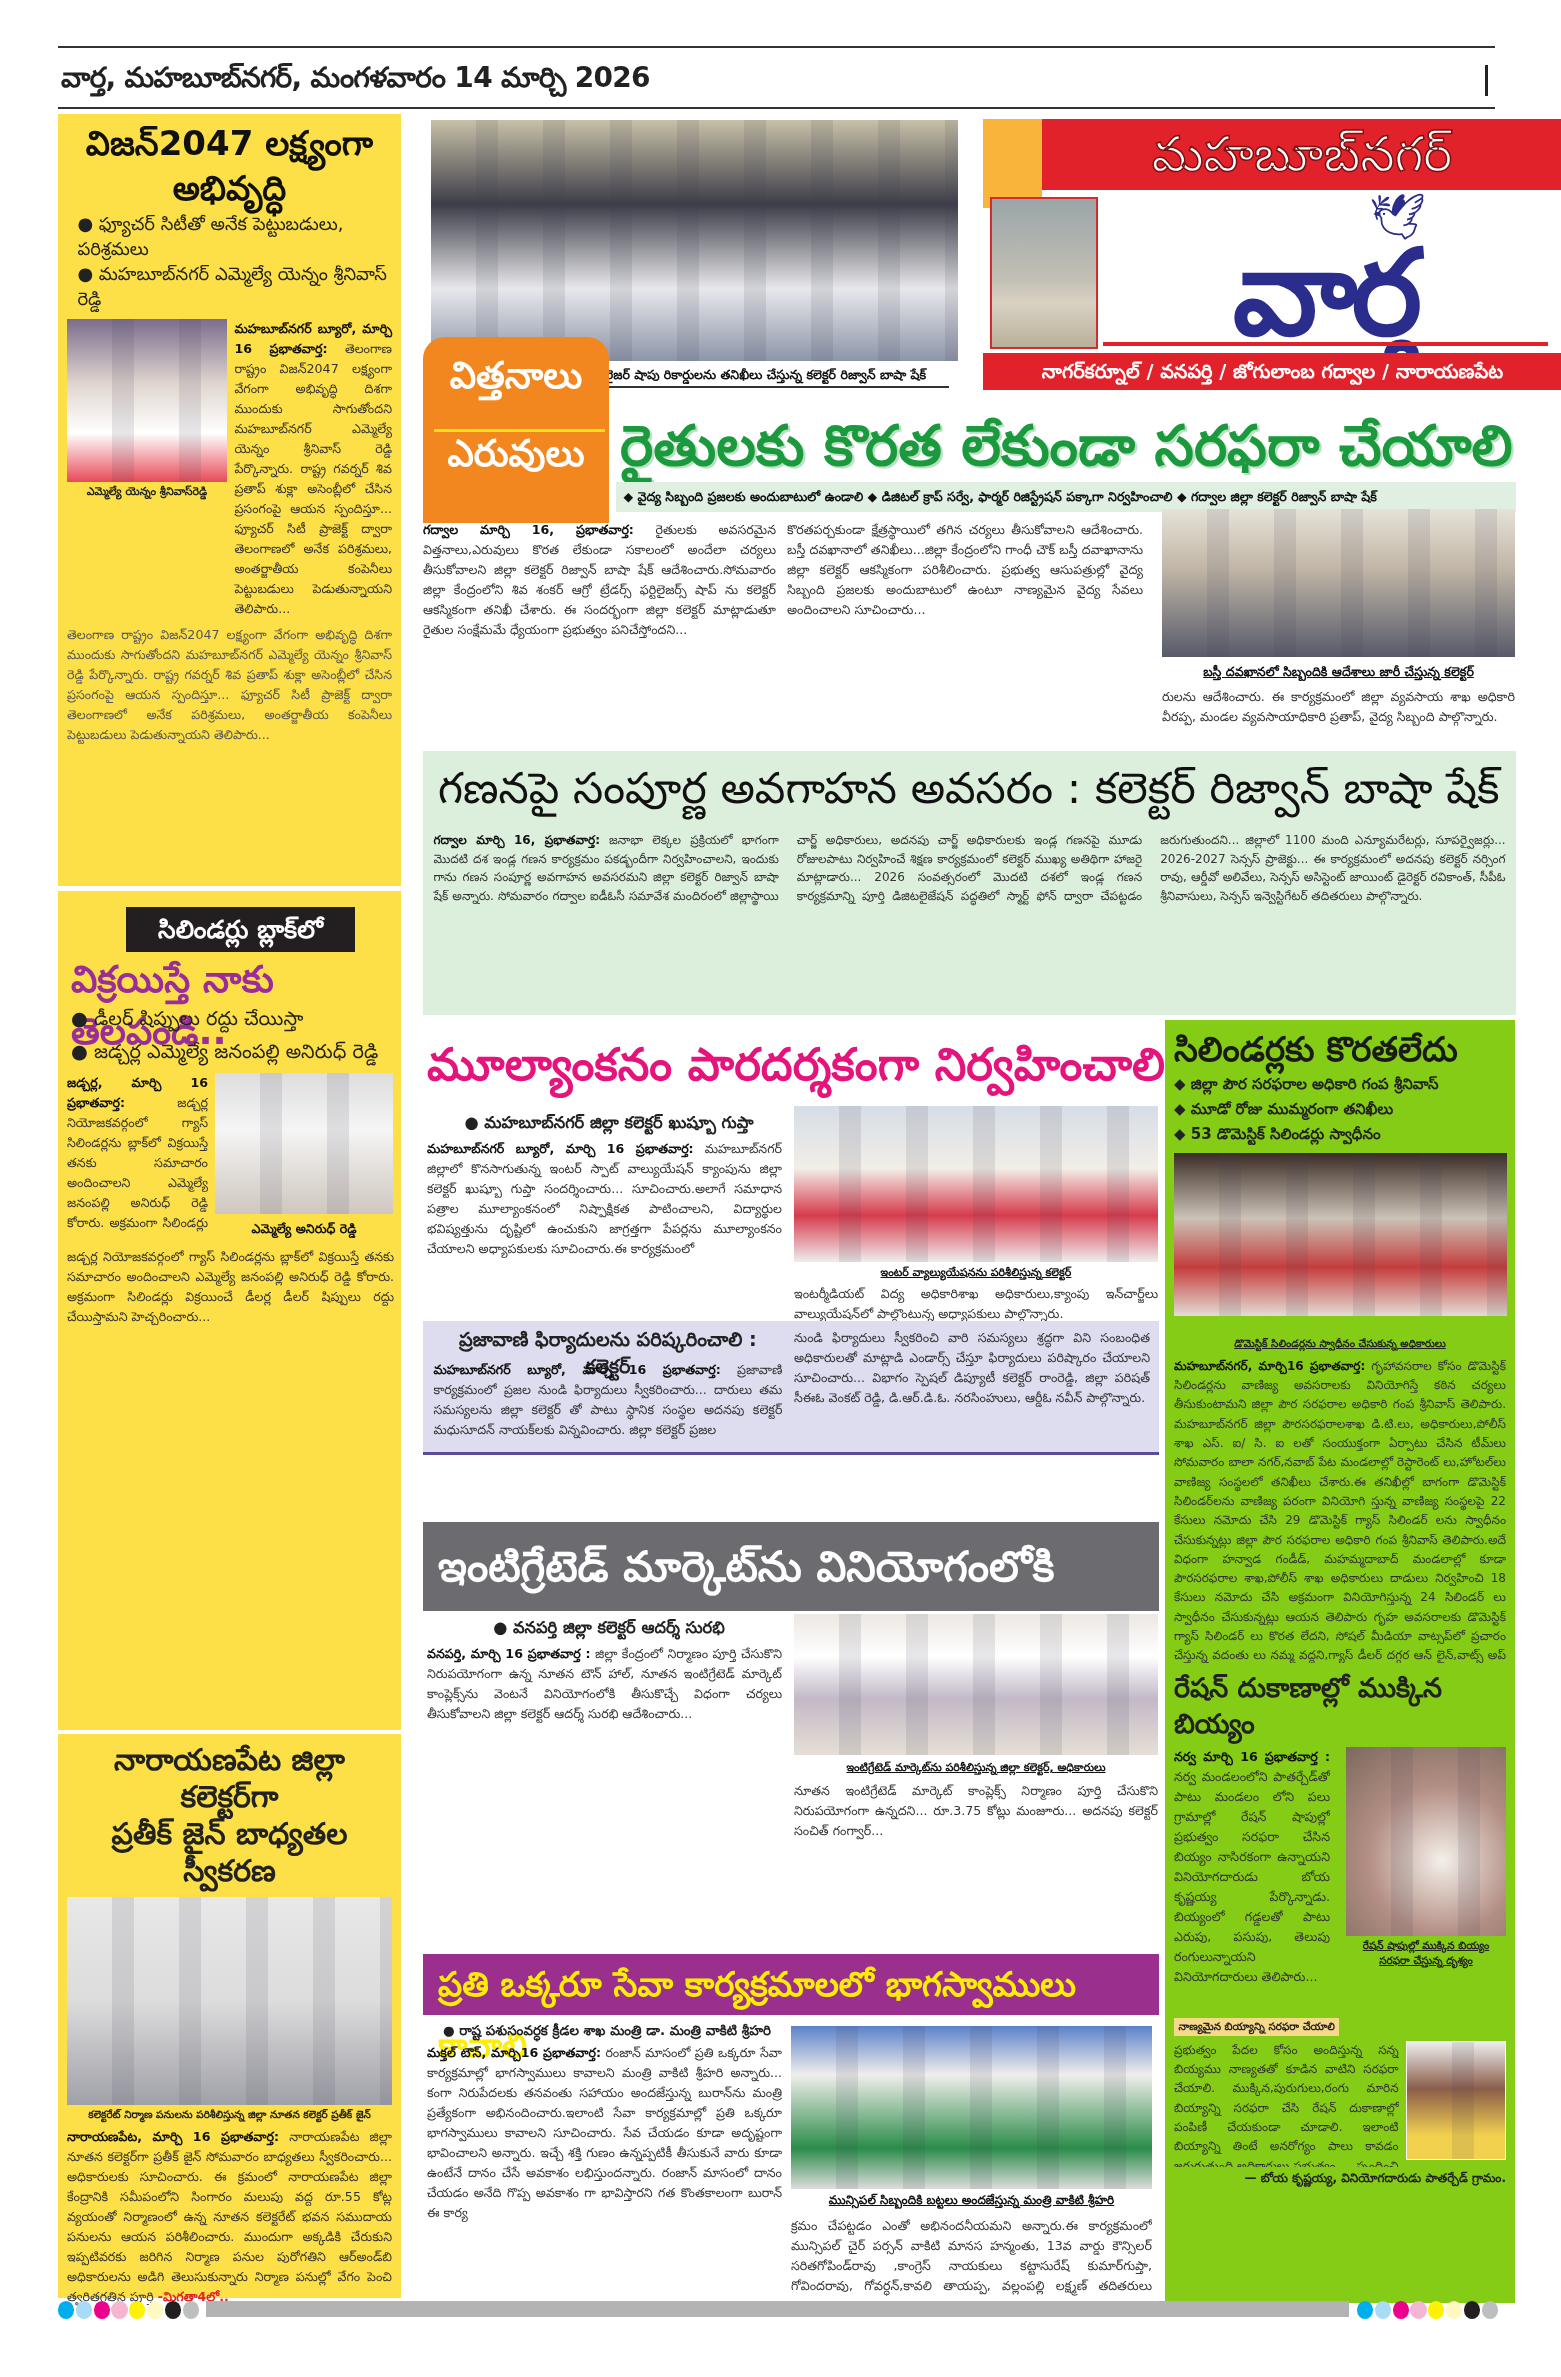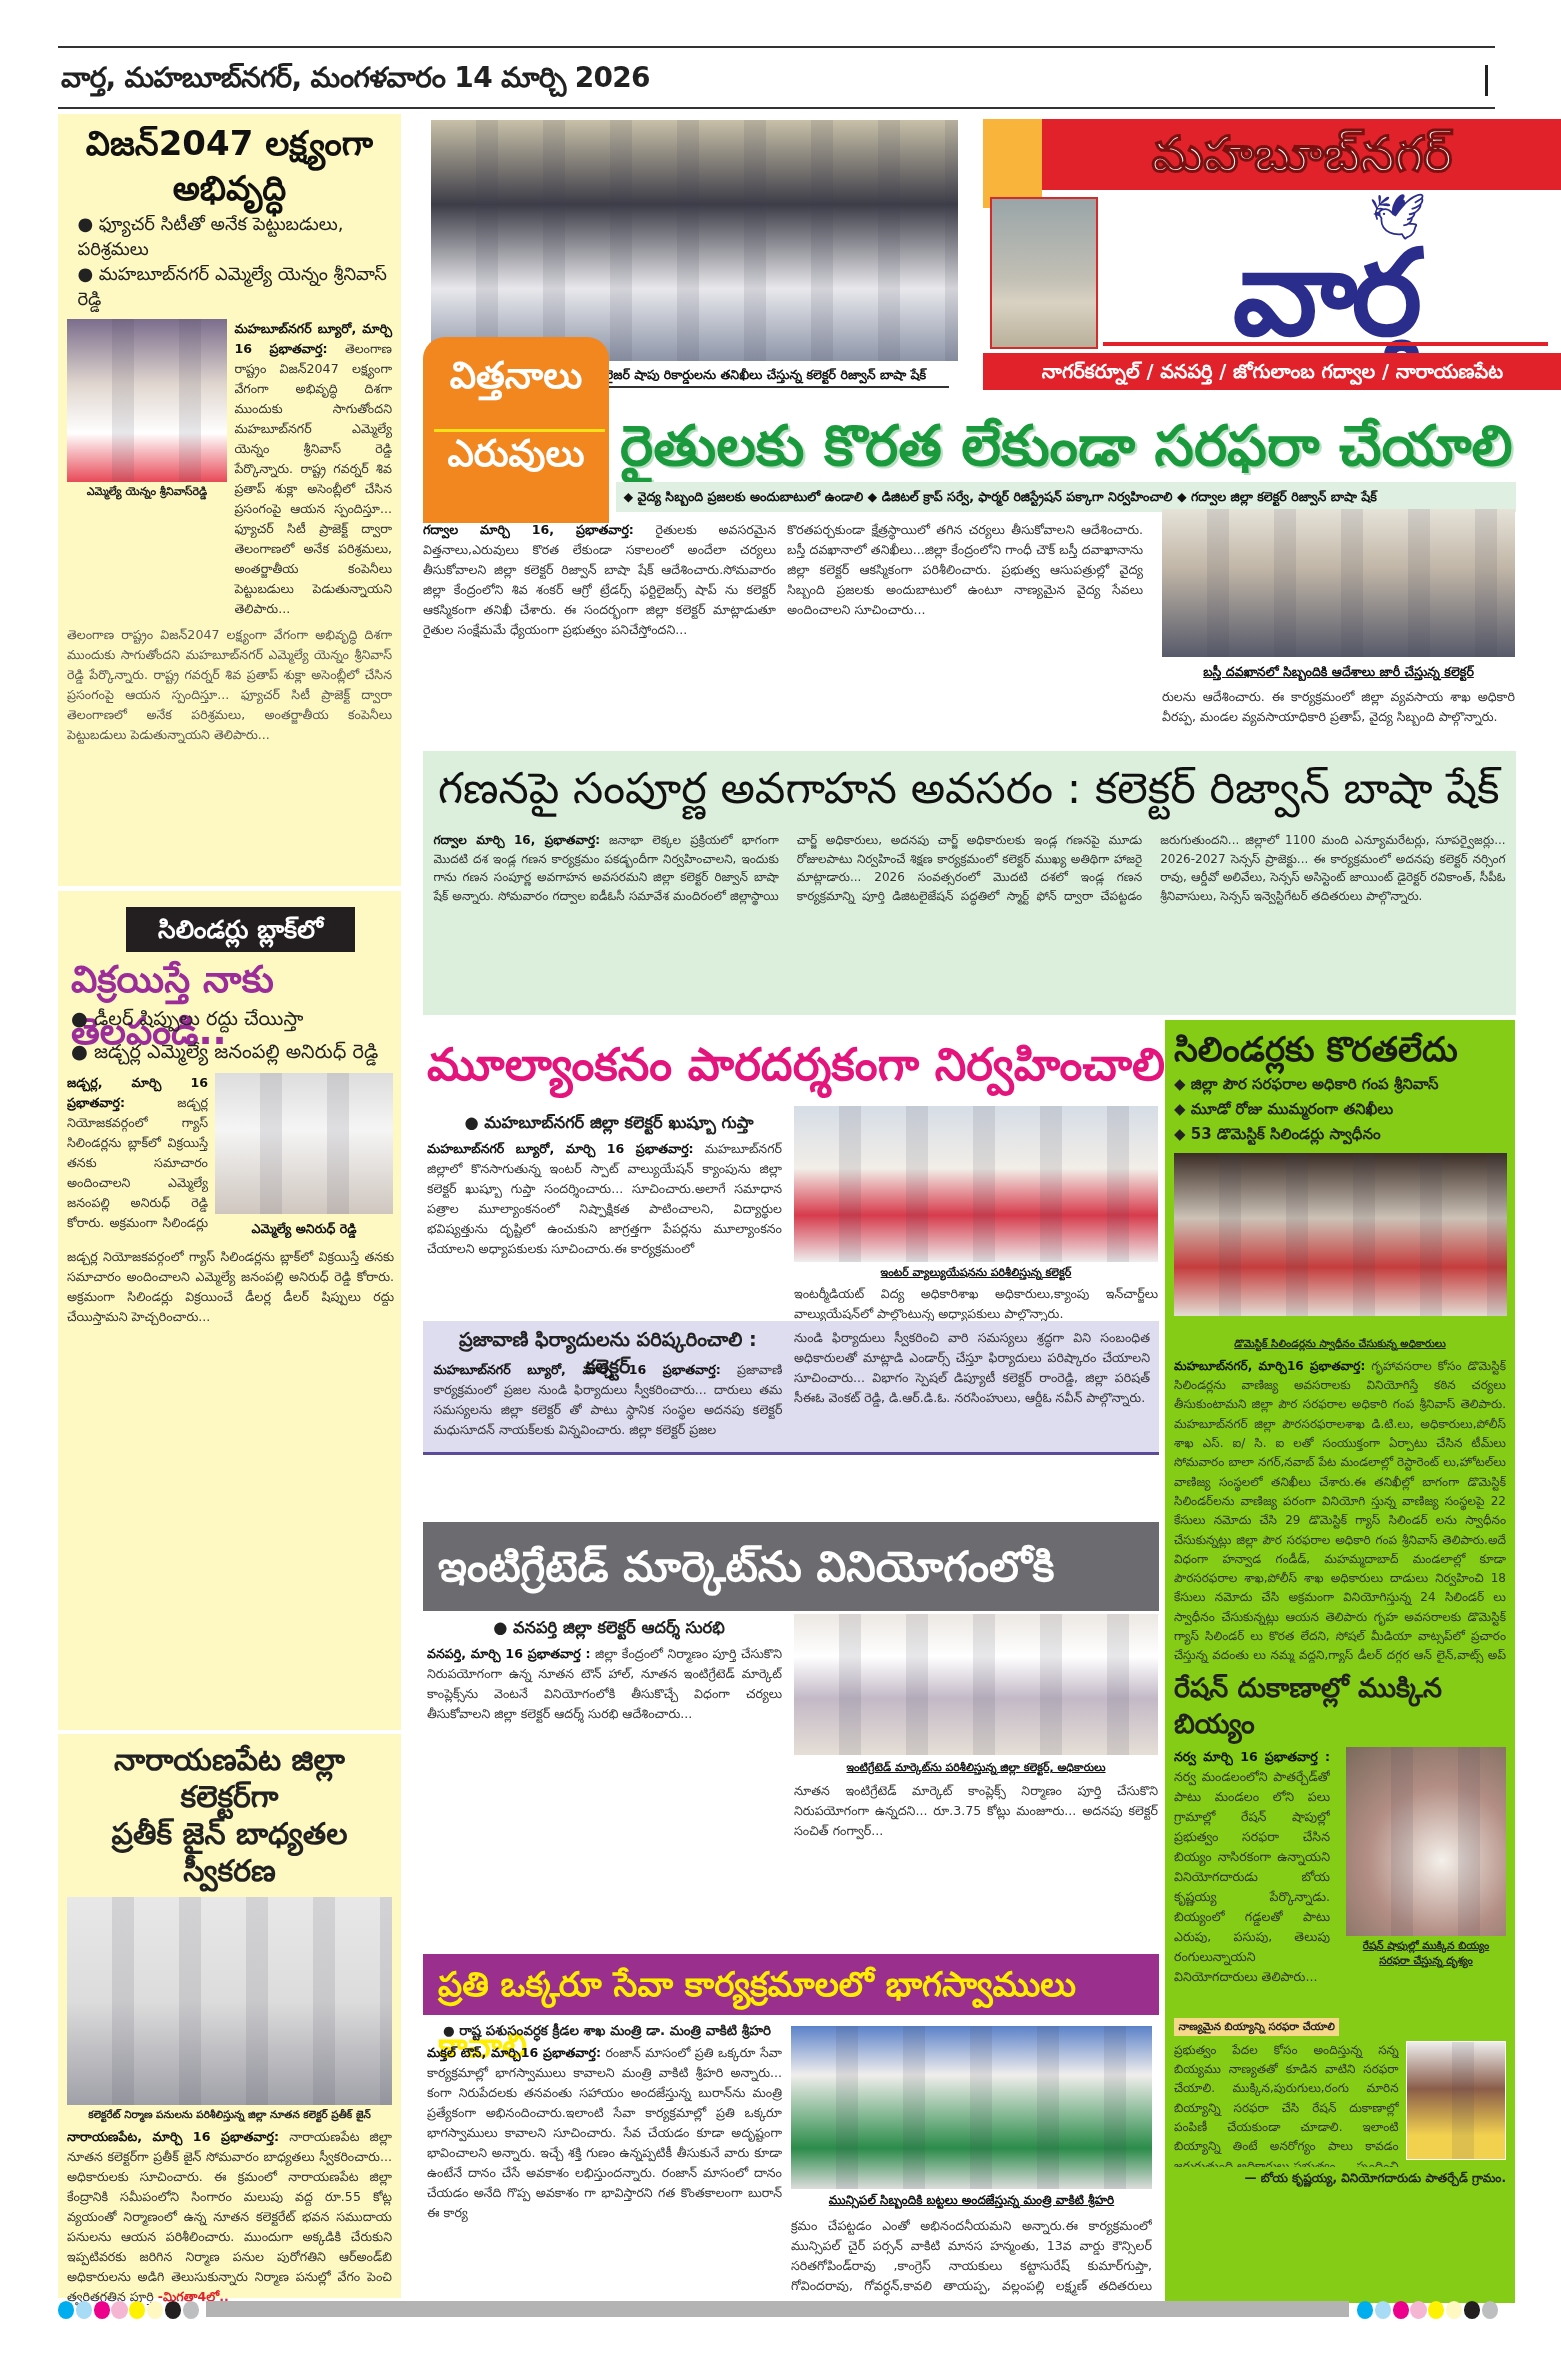--- a/index.html
+++ b/index.html
@@ -10,29 +10,29 @@
   .folio-bar { position: absolute; left: 1485px; top: 65px; width: 3px; height: 31px; background: #222; }
 
   .body-text { font-size: 12.6px; line-height: 20px; color: #333; text-align: justify; }
   .body-text b { color: #111; }
   .photo { position: absolute; background: linear-gradient(135deg,#b9c3cc 0%,#e8e2d8 40%,#9aa6b0 70%,#d3cfc8 100%); overflow: hidden; }
   .photo::after { content: ""; position: absolute; inset: 0; background: repeating-linear-gradient(90deg, rgba(255,255,255,0.0) 0 45px, rgba(60,60,80,0.12) 45px 67px); }
   .caption { position: absolute; font-size: 12.6px; font-weight: bold; text-align: center; color: #111; }
   .caption.ul { text-decoration: underline; }
 
   
-  .left-box { position: absolute; left: 58px; width: 343px; background: #fef9c3; }
+  .left-box { position: absolute; left: 58px; width: 343px; background: #fde047; }
   .h-left { font-size: 34px; font-weight: bold; color: #111; text-align: center; line-height: 45px; }
   .bullet { font-size: 18px; line-height: 25px; color: #222; }
   .bullet::before { content: "● "; }
 
   
   .mast { position: absolute; left: 983px; top: 119px; width: 579px; height: 371px; }
   .mast-yellow { position: absolute; left: 0; top: 0; width: 59px; height: 89px; background: #f9b43b; }
-  .mast-red { position: absolute; left: 59px; top: 0; width: 520px; height: 71px; background: #e1222b; color: #fff; font-size: 49px; font-weight: bold; text-align: center; line-height: 71px; -webkit-text-stroke: 1.5px #7a1010; }
+  .mast-red { position: absolute; left: 59px; top: 0; width: 520px; height: 71px; background: #e1222b; color: #fff; font-size: 49px; font-weight: normal; text-align: center; line-height: 71px; -webkit-text-stroke: 1.5px #7a1010; }
   .mast-photo { position: absolute; left: 7.4px; top: 78px; width: 108px; height: 152px; border: 2.2px solid #d52b2b; background: linear-gradient(180deg,#9aa5a8 0%,#c3c0b5 55%,#d9d2c3 70%,#b9b09a 100%); }
   .mast-logo { position: absolute; left: 119px; top: 119px; width: 445px; height: 111px; color: #2b2d8c; font-size: 119px; font-weight: bold; line-height: 111px; text-align: center; letter-spacing: -6px; }
   .mast-bird { position: absolute; left: 386px; top: 71px; color: #2b2d8c; font-size: 45px; }
   .mast-underline { position: absolute; left: 120px; top: 223px; width: 445px; height: 3.7px; background: #e1222b; }
   .mast-bar { position: absolute; left: 0; top: 234px; width: 579px; height: 37px; background: #e1222b; color: #fff; font-size: 19.3px; font-weight: bold; line-height: 37px; text-align: center; }
 
   .h-green { position: absolute; color: #1a9a3c; font-weight: bold; text-shadow: 2.2px 2.2px 0 #b9e0c3; }
   .strip { position: absolute; background: #dff0e3; font-size: 15px; font-weight: bold; line-height: 30px; padding-left: 7.4px; color: #111; }
   .orange-tag { position: absolute; left: 423px; top: 337px; width: 186px; height: 186px; background: #f2861f; border-radius: 22px 22px 0 0; color: #fff; text-align: center; }
   .orange-tag div { font-size: 37px; font-weight: bold; line-height: 78px; }

